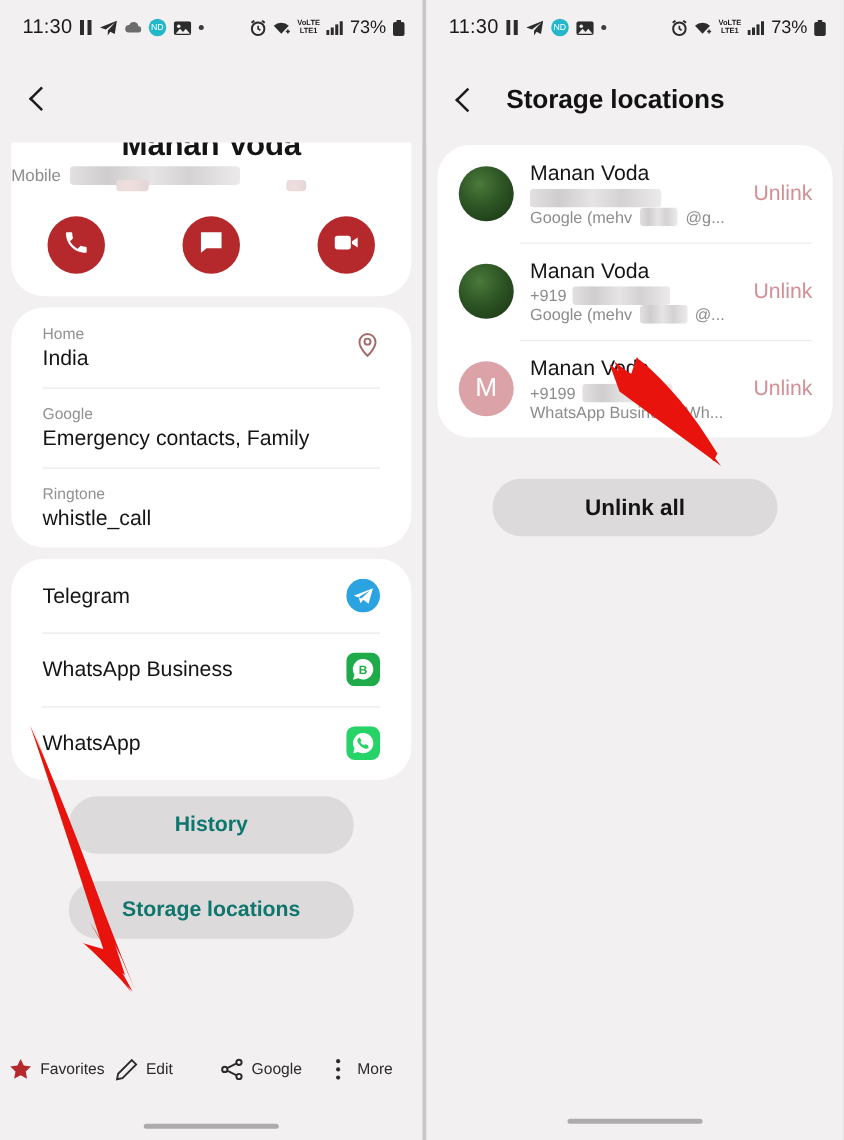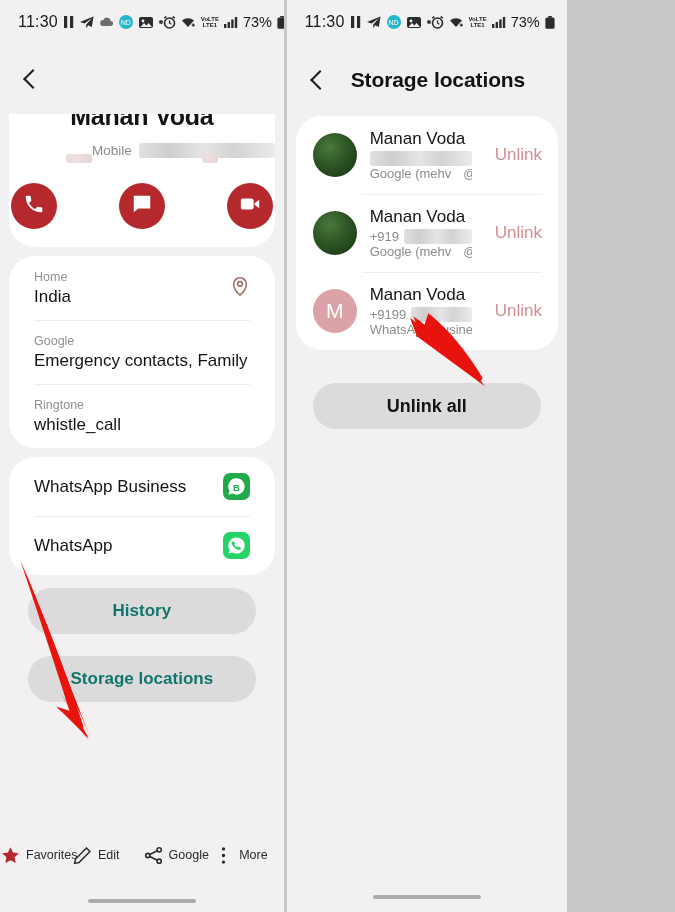--- a/index.html
+++ b/index.html
@@ -2,21 +2,21 @@
 <html><head>
 <meta charset="utf-8">
 <style>
   * { margin:0; padding:0; box-sizing:border-box; }
   html,body { width:675px; height:912px; }
   body {
     font-family:"Liberation Sans", sans-serif;
     background:#c9c7c7;
     overflow:hidden;
   }
-  .screens { display:flex; width:567px; height:912px; }
+  .screens { display:flex; width:675px; height:912px; }
   .phone {
     position:relative;
     width:338px;
     height:912px;
     background:#f2f0f0;
     overflow:hidden;
   }
   .phone.right { width:337px; border-left:3px solid #c9c7c7; }
 
   
@@ -92,23 +92,23 @@
     font-size:25px;
     font-weight:700;
     color:#141414;
     text-align:center;
     margin-top:-12px;
     letter-spacing:-.2px;
   }
   .mobile-row {
     display:flex;
     align-items:center;
-    justify-content:flex-end;
+    justify-content:flex-start;
     gap:7px;
-    margin-top:12px;
+    margin-top:2px;
   }
   .mobile-lbl { font-size:13.5px; color:#8c8c8c; }
   .blur-bar {
     height:15px;
     border-radius:3px;
     background:linear-gradient(90deg,#e2e0e0 0%, #cfcdcd 22%, #e6e4e4 48%, #d4d2d2 70%, #eceaea 100%);
     display:inline-block;
   }
   .blur-bar.pinkish {
     background:linear-gradient(90deg,#e8dcdc 0%, #f0dede 40%, #e4d6d6 100%);
@@ -357,20 +357,29 @@
           <div class="detail-val">Emergency contacts, Family</div>
         </div>
         <div class="detail-row">
           <div class="detail-lbl">Ringtone</div>
           <div class="detail-val">whistle_call</div>
         </div>
       </div>
 
       <div class="card">
         <div class="app-row">
+          <span class="app-name">Telegram</span>
+          <span class="app-ico">
+            <svg width="27" height="27" viewBox="0 0 27 27">
+                <circle cx="13.5" cy="13.5" r="13.5" fill="#2aa3e0"></circle>
+                <path d="M21.4 7.6 5.9 13.6l4 1.2 1.5 4.7 2.2-2.7 4.2 3.1zM9.9 14.8l9.2-5.6-7 6.5z" fill="#fff"></path>
+              </svg>
+          </span>
+        </div>
+        <div class="app-row">
           <span class="app-name">WhatsApp Business</span>
           <span class="app-ico">
             <svg width="27" height="27" viewBox="0 0 27 27">
                 <rect x="0" y="0" width="27" height="27" rx="7" fill="#1fab4a"></rect>
                 <path d="M13.5 5.2a8.2 8.2 0 0 0-7 12.5l-1.1 4 4.1-1.1a8.2 8.2 0 1 0 4-15.4z" fill="#fff"></path>
                 <text x="13.5" y="17.6" font-family="Liberation Sans, sans-serif" font-size="9.5" font-weight="bold" fill="#1fab4a" text-anchor="middle">B</text>
               </svg>
           </span>
         </div>
         <div class="app-row">

